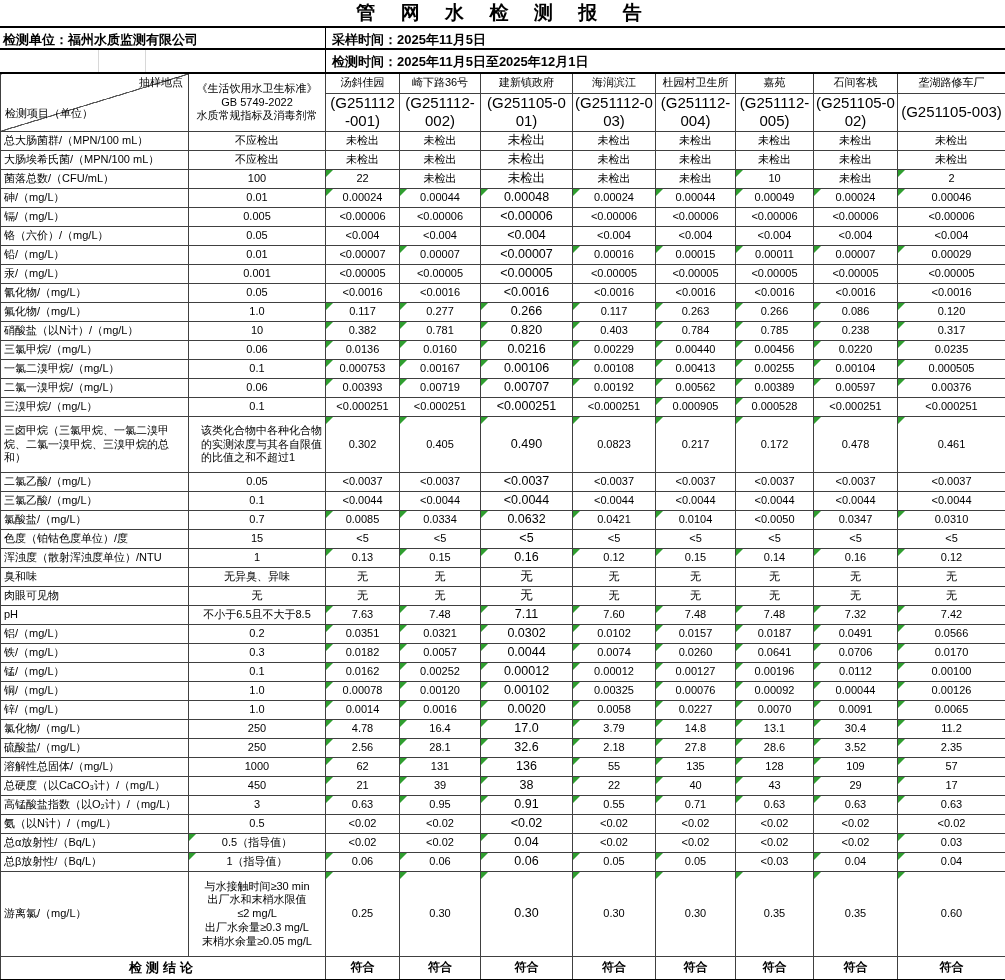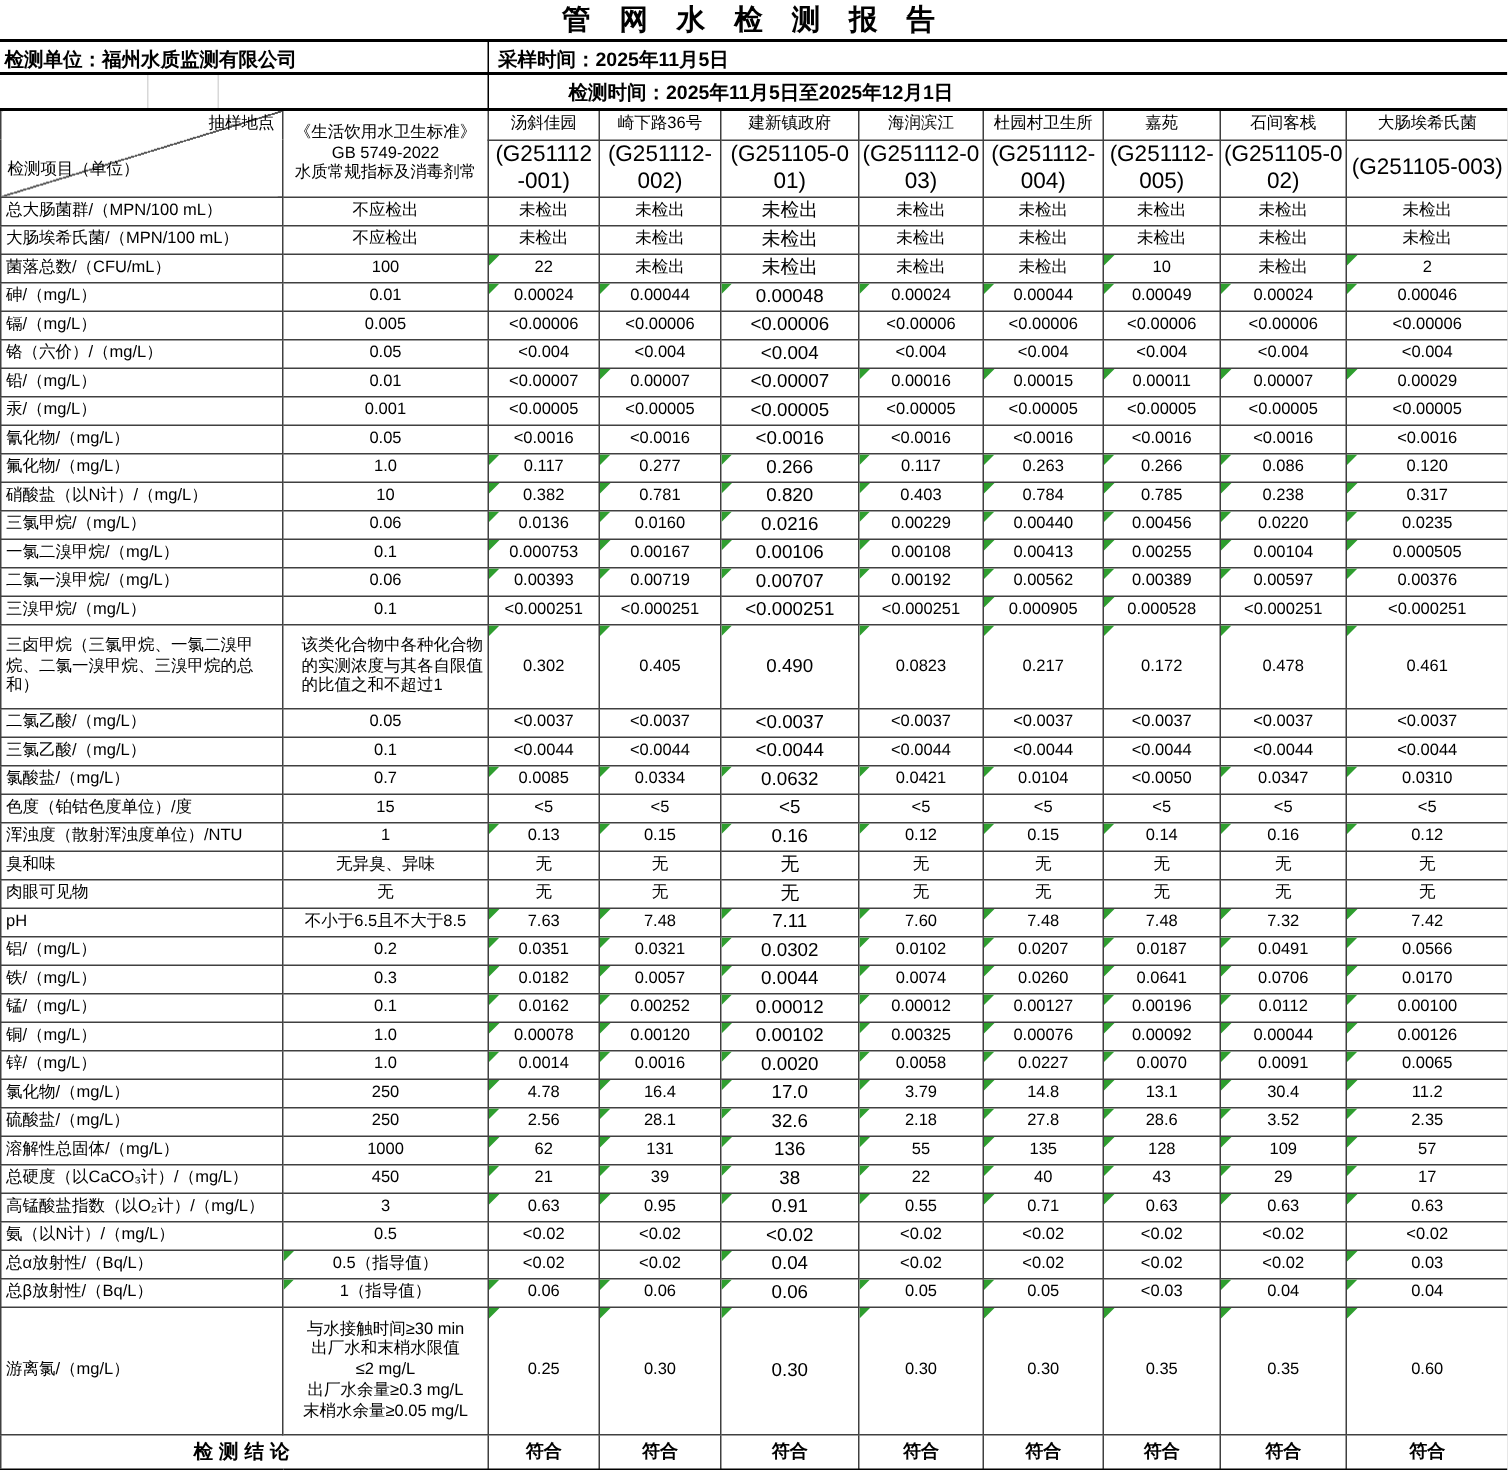--- a/index.html
+++ b/index.html
@@ -2,27 +2,27 @@
 <html style="--tri: #2f9e2f;"><head>
 <meta charset="utf-8">
 <style>
   :root{ --tri:#2f9e2f; --line:#404040; --heavy:#000; }
   *{ box-sizing:border-box; }
   html,body{ margin:0; padding:0; background:#fff; }
   body{ font-family:"Liberation Sans","DejaVu Sans",sans-serif; color:#000; }
   .page{ position:relative; width:1005px; height:980px; background:#fff; overflow:hidden; }
 
   .titlebar{ height:28px; border-bottom:2px solid var(--heavy);
-             display:flex; align-items:flex-end; justify-content:center; }
+             display:flex; align-items:flex-end; justify-content:center;font-family:Liberation Mono, monospace; }
   .titlebar h1{ margin:0; font-size:19px; font-weight:bold; letter-spacing:7px; }
 
   .inforow{ position:relative; height:22px; border-bottom:2px solid var(--heavy); font-size:13px; font-weight:bold; }
   .inforow .unit{ position:absolute; left:3px; top:3px; }
   .inforow .samp{ position:absolute; left:332px; top:3px; }
-  .inforow2{ position:relative; height:22px; font-size:13px; font-weight:bold;margin-left:47px; }
+  .inforow2{ position:relative; height:22px; font-size:13px; font-weight:bold; }
   .inforow2 .test{ position:absolute; left:332px; top:3px; }
   .vline{ position:absolute; left:325px; top:28px; width:1px; height:44px; background:var(--heavy); }
   .gl{ position:absolute; top:50px; width:1px; height:22px; background:#d8d8d8; }
 
   table{ border-collapse:collapse; table-layout:fixed; width:1005px;
          border-top:2px solid var(--heavy); border-bottom:2px solid var(--heavy); }
   th,td{ border:1px solid var(--line); padding:0 2px; text-align:center; vertical-align:middle;
          font-weight:normal; font-size:11px; line-height:1.25; overflow:hidden; position:relative; }
   thead tr.hrow1{ height:20px; }
   thead tr.hrow2{ height:33px; }
@@ -92,21 +92,21 @@
         <th class="stdhead" rowspan="2">《生活饮用水卫生标准》
 GB 5749-2022
 水质常规指标及消毒剂常</th>
       <th class="site">汤斜佳园</th>
           <th class="site">崎下路36号</th>
           <th class="site">建新镇政府</th>
           <th class="site">海润滨江</th>
           <th class="site">杜园村卫生所</th>
           <th class="site">嘉苑</th>
           <th class="site">石间客栈</th>
-          <th class="site">大肠埃希氏菌</th>
+          <th class="site">垄湖路修车厂</th>
         </tr>
       <tr class="hrow2" id="hrow2">
           <th class="siteid">(G251112-001)</th>
           <th class="siteid">(G251112-002)</th>
           <th class="siteid">(G251105-001)</th>
           <th class="siteid">(G251112-003)</th>
           <th class="siteid">(G251112-004)</th>
           <th class="siteid">(G251112-005)</th>
           <th class="siteid">(G251105-002)</th>
           <th class="siteid">(G251105-003)</th>
@@ -401,21 +401,21 @@
           <td class="val tri">7.32</td>
           <td class="val tri">7.42</td>
         </tr>
         <tr>
           <td class="item">铝/（mg/L）</td>
           <td class="std">0.2</td>
           <td class="val tri">0.0351</td>
           <td class="val tri">0.0321</td>
           <td class="val big tri">0.0302</td>
           <td class="val tri">0.0102</td>
-          <td class="val tri">0.0207</td>
+          <td class="val tri">0.0157</td>
           <td class="val tri">0.0187</td>
           <td class="val tri">0.0491</td>
           <td class="val tri">0.0566</td>
         </tr>
         <tr>
           <td class="item">铁/（mg/L）</td>
           <td class="std">0.3</td>
           <td class="val tri">0.0182</td>
           <td class="val tri">0.0057</td>
           <td class="val big tri">0.0044</td>

